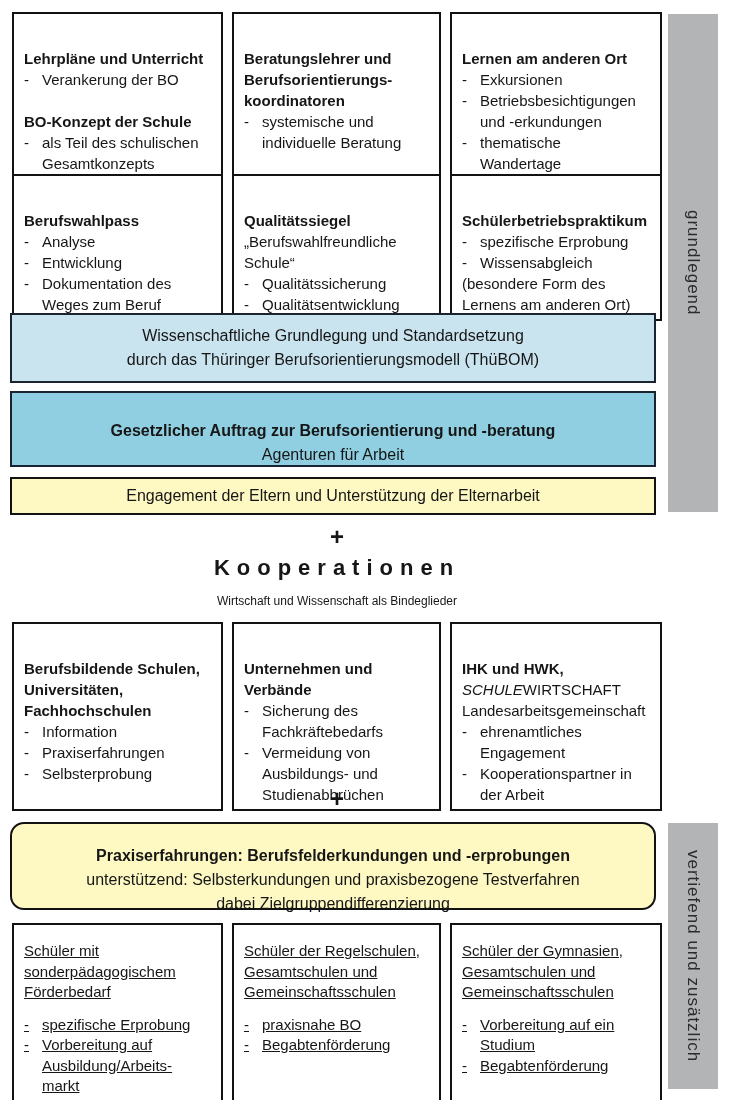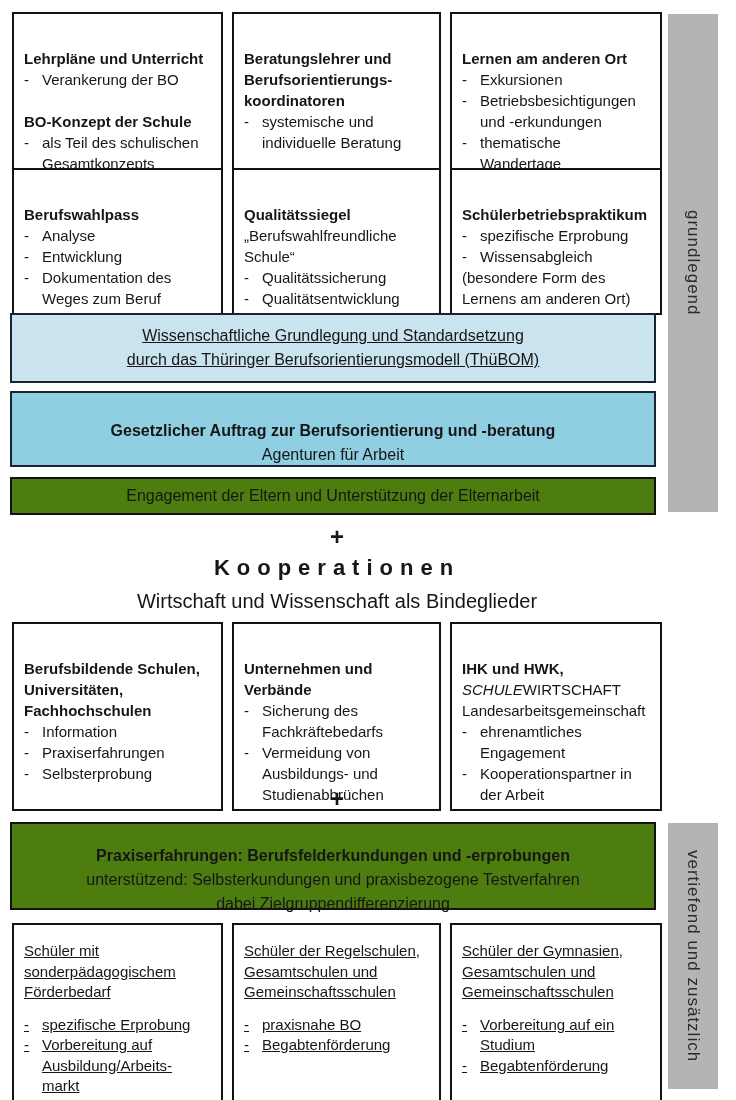--- a/index.html
+++ b/index.html
@@ -12,54 +12,54 @@
     position:absolute; left:12px; width:650px;
     display:grid; grid-template-columns:211px 209px 212px; gap:0 9px;
   }
   .cell {
     box-sizing:border-box; height:100%;
     border:2px solid #121212; background:#ffffff;
     padding:6px 7px 4px 10px;
     font-size:15px; line-height:21px;
   }
   .r1 { top:12px; height:145px; }
-  .r2 { top:168px; height:123px; }
+  .r2 { top:174px; height:123px; }
   .koop-row { top:622px; height:160px; }
   .bottom-row { top:923px; height:169px; }
   .bottom-row .cell { line-height:20.5px; padding-top:16px;text-decoration:underline; }
   .b { font-weight:bold;margin-top:28px; }
   .it { font-style:italic; }
   .pre { white-space:pre-line; }
   .li { display:flex; }
   .li .dash { flex:0 0 18px; }
   .li .txt { flex:1; }
   .gap-line { margin-top:21px; }
   .gap-small { margin-top:12px; }
   .band {
     position:absolute; left:10px; width:646px; box-sizing:border-box;
     border:2px solid #1a2430;
     display:flex; flex-direction:column; justify-content:center; align-items:center;
     text-align:center; font-size:16px; line-height:24px;
   }
-  .band-science { top:313px; height:70px; background:var(--light-blue,#c9e3ef);text-decoration:underline; }
+  .band-science { top:313px; height:70px; background:var(--light-blue,#c9e3ef); }
   .band-legal   { top:391px; height:76px; background:var(--mid-blue,#8fcfe1); }
   .white-band {
     position:absolute; left:10px; width:646px; box-sizing:border-box;
-    border:2px solid #121212; background:#4d7c0f;
+    border:2px solid #121212; background:#fef9c3;
     display:flex; flex-direction:column; justify-content:center; align-items:center;
     text-align:center; font-size:16px; line-height:24px;
   }
   .parents-box { top:477px; height:38px; }
-  .praxis-box  { top:822px; height:88px; }
+  .praxis-box  { top:822px; height:88px;border-radius:14px; }
   .center-block { position:absolute; left:12px; width:650px; text-align:center; }
   .plus1 { top:524px; }
   .plus2 { top:786px; }
   .plus { font-size:24px; font-weight:bold; line-height:26px; }
   .koop-title { top:554px; font-size:22px; font-weight:bold; letter-spacing:7px; line-height:28px; }
-  .koop-subtitle { top:590px; font-size:20px; line-height:22px; }
+  .koop-subtitle { top:590px; font-size:12px; line-height:22px; }
   .sidebar {
     position:absolute; left:668px; width:50px; background:var(--gray-bar,#b3b4b6);
     display:flex; align-items:center; justify-content:center;
   }
   .sidebar-top { top:14px; height:498px; }
   .sidebar-bottom { top:823px; height:266px; }
   .vtext {
     writing-mode:vertical-rl; text-orientation:mixed;
     font-size:17px; letter-spacing:1px; color:#2b2b2b; white-space:nowrap;
   }

